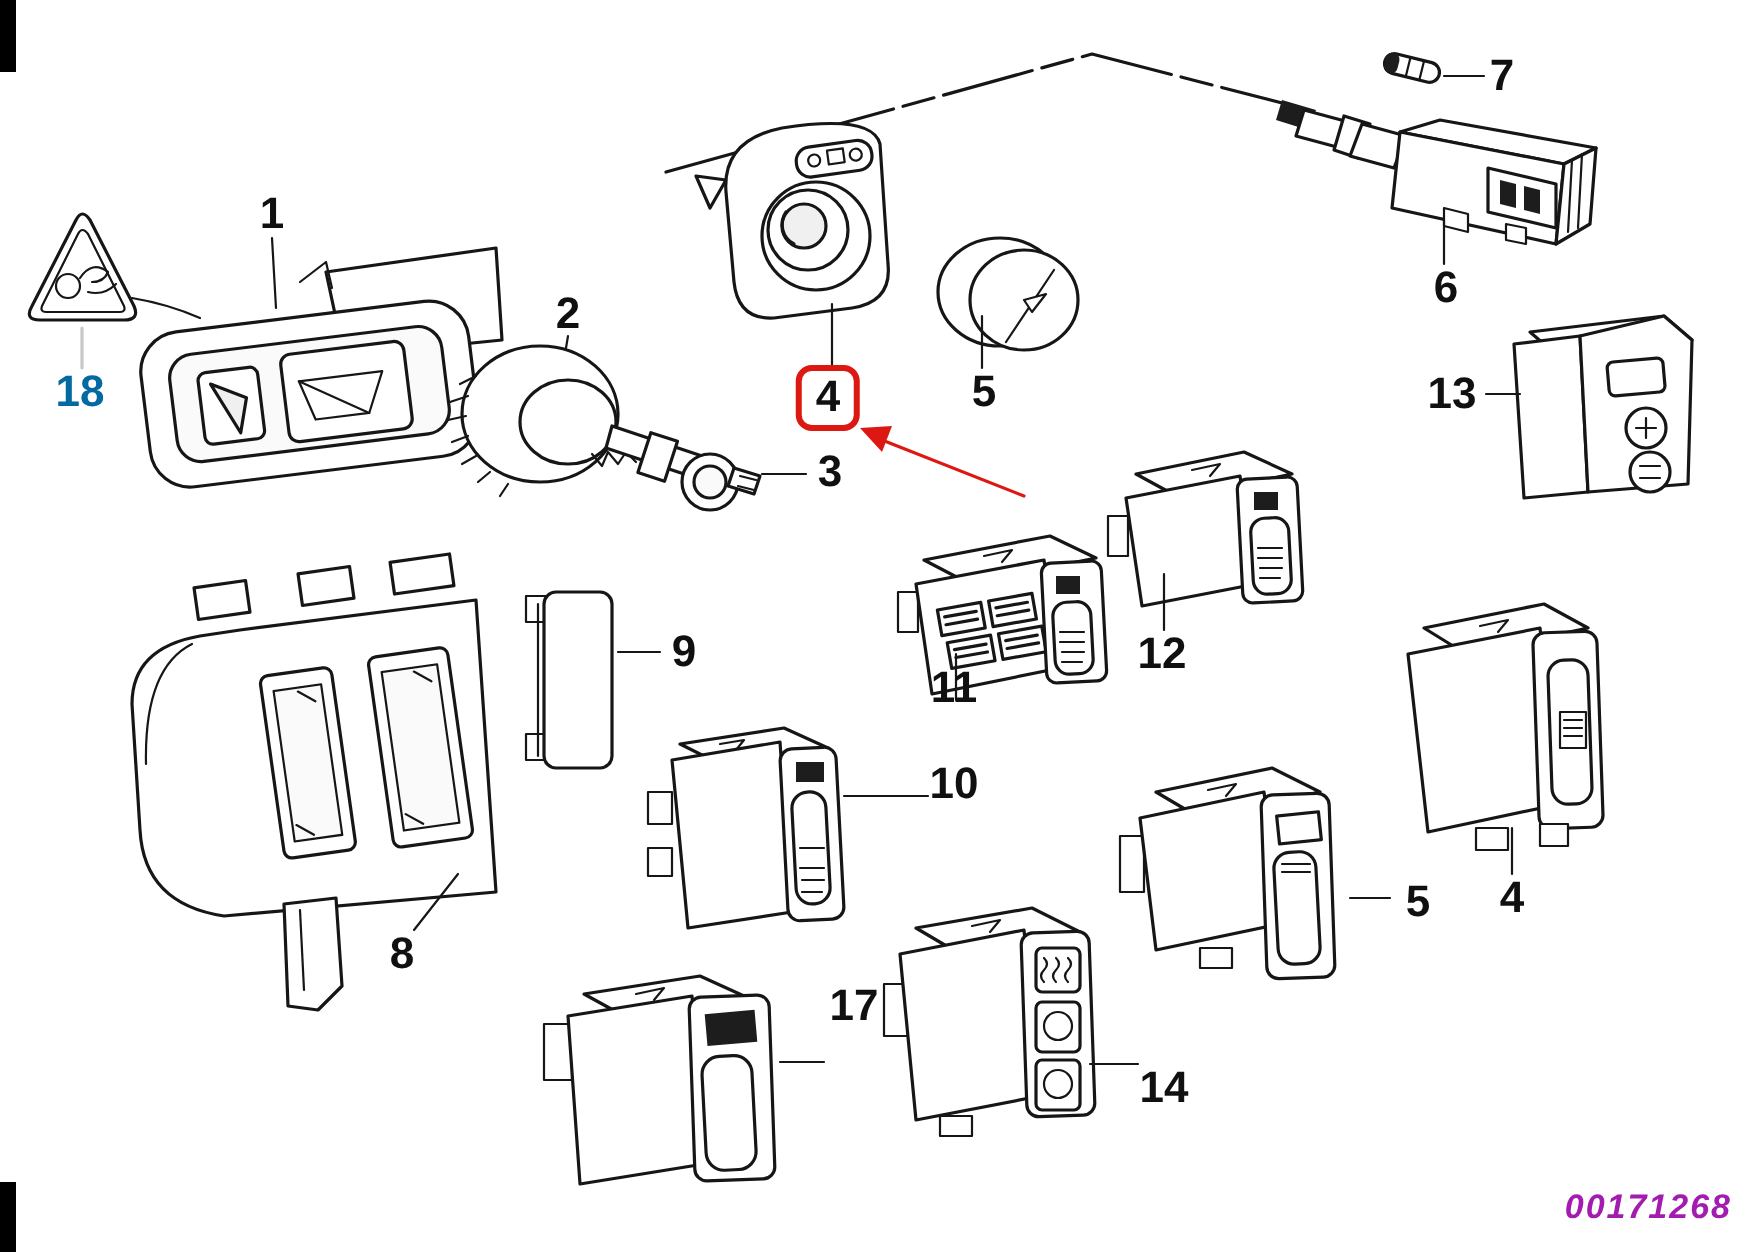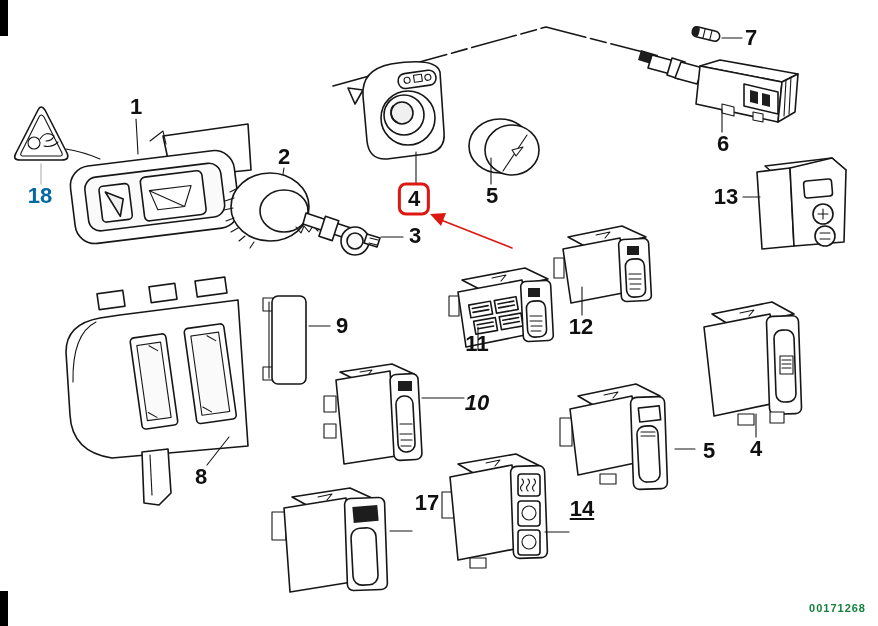--- a/index.html
+++ b/index.html
@@ -15,22 +15,22 @@
   svg.art .grayln{stroke:#c8c8c8;stroke-width:1.6;}
   svg.art .red{stroke:#dd1712;}
   svg.art .redf{fill:#dd1712;stroke:none;}
   svg.art text{stroke:none;font-family:"Liberation Sans",sans-serif;}
   .labels{position:absolute;left:0;top:0;width:100%;height:100%;}
   .part-label{position:absolute;transform:translate(-50%,-50%);font-weight:bold;
       font-size:22px;color:#101010;line-height:1;letter-spacing:0;}
   .part-label.muted{color:#0369a1;}
   .part-label.highlighted{border:3px solid #dd1712;border-radius:8px;padding:2px 7px 3px;
       background:#fff;}
-  .footer-code{position:absolute;right:12px;bottom:12px;font-size:11px;color:#15803d;
-      letter-spacing:1px;font-weight:bold;}
+  .footer-code{position:absolute;right:12px;bottom:12px;font-size:17px;color:#a21caf;
+      letter-spacing:1px;font-weight:bold;font-style:italic;}
   .corner-bar{position:absolute;left:0;width:8px;background:#000;}
   .corner-bar.top{top:0;height:36px;}
   .corner-bar.bottom{bottom:0;height:35px;}
 </style>
 </head>
 <body>
 
 <div class="stage">
 
   <svg class="art" width="878" height="626" viewBox="0 0 878 626">
@@ -278,25 +278,25 @@
   <div class="labels">
       <div class="part-label" style="left: 136px; top: 107px;">1</div>
       <div class="part-label" style="left: 284px; top: 157px;">2</div>
       <div class="part-label" style="left: 415px; top: 236px;">3</div>
       <div class="part-label highlighted" style="left: 414px; top: 199px;">4</div>
       <div class="part-label" style="left: 492px; top: 196px;">5</div>
       <div class="part-label" style="left: 723px; top: 144px;">6</div>
       <div class="part-label" style="left: 751px; top: 38px;">7</div>
       <div class="part-label" style="left: 201px; top: 477px;">8</div>
       <div class="part-label" style="left: 342px; top: 326px;">9</div>
-      <div class="part-label" style="left: 477px; top: 403px; font-style: italic;">10</div>
+      <div class="part-label" style="left: 477px; top: 392px;">10</div>
       <div class="part-label" style="left: 477px; top: 344px;">11</div>
       <div class="part-label" style="left: 581px; top: 327px;">12</div>
       <div class="part-label" style="left: 726px; top: 197px;">13</div>
-      <div class="part-label" style="left: 582px; top: 509px; text-decoration: underline;">14</div>
+      <div class="part-label" style="left: 582px; top: 544px;">14</div>
       <div class="part-label" style="left: 756px; top: 449px;">4</div>
       <div class="part-label" style="left: 709px; top: 451px;">5</div>
       <div class="part-label" style="left: 427px; top: 503px;">17</div>
       <div class="part-label muted" style="left: 40px; top: 196px;">18</div>
     </div>
 
   <div class="footer-code">00171268</div>
 
   <div class="corner-bar top"></div>
   <div class="corner-bar bottom"></div>

